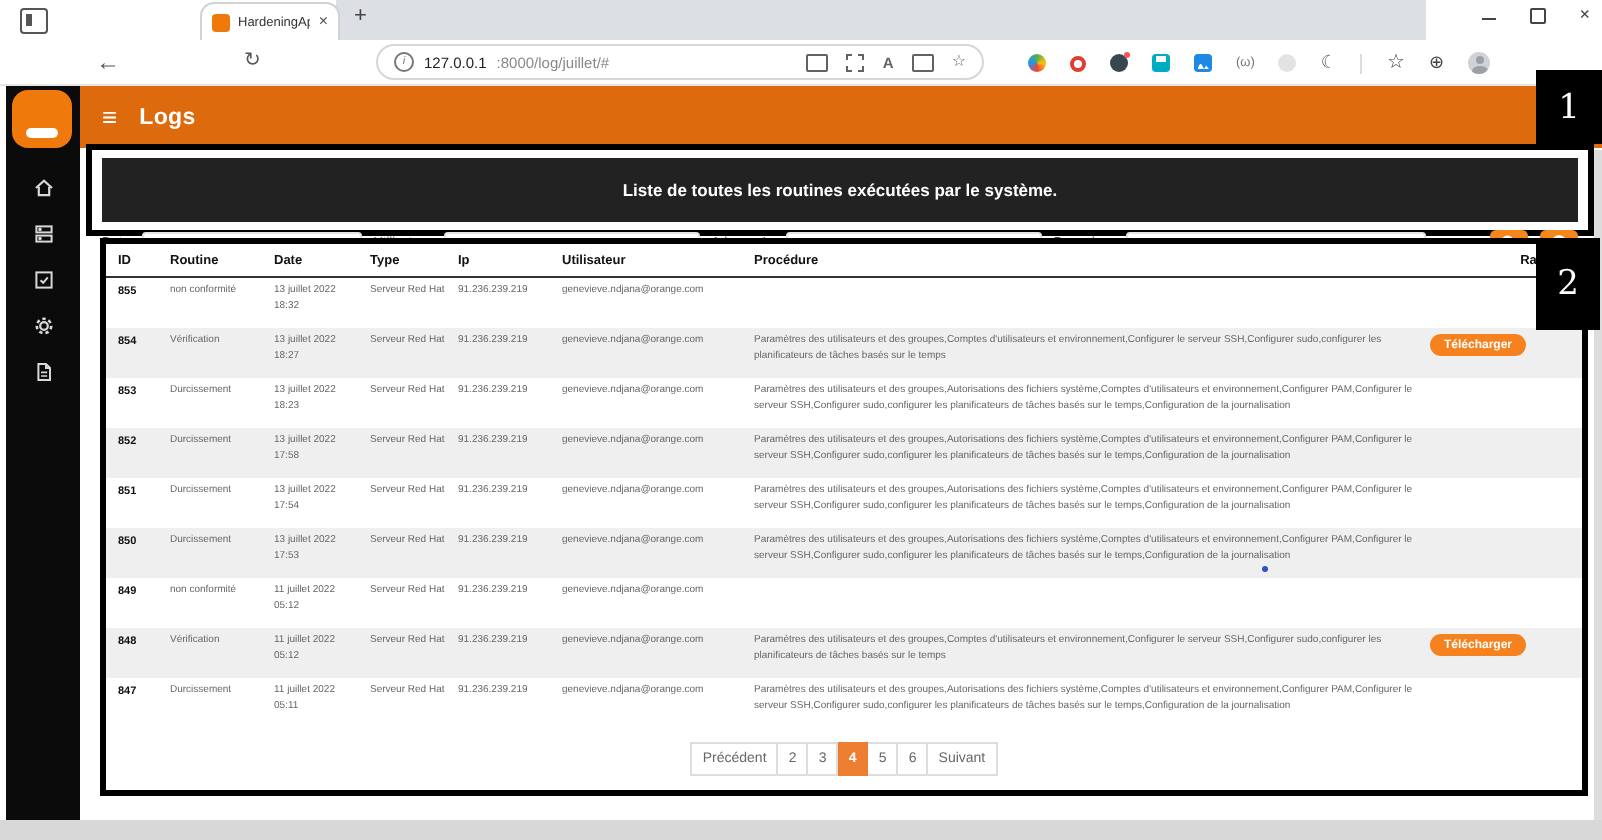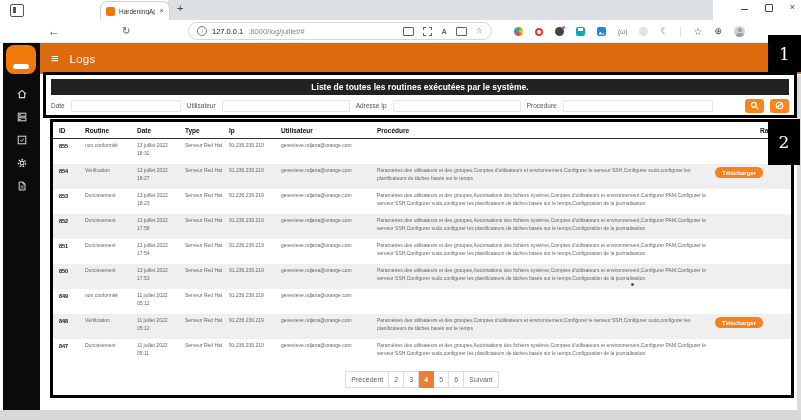--- a/index.html
+++ b/index.html
@@ -53,31 +53,31 @@
   .tb-star{font-size:10px;color:#444;line-height:1;}
   .tb-plus{font-size:9px;color:#444;line-height:1;}
   .tb-profile{width:11px;height:11px;border-radius:50%;background:#cfd2d6;position:relative;overflow:hidden;}
   .tb-profile::before{content:"";position:absolute;left:3.5px;top:2px;width:4px;height:4px;border-radius:50%;background:#9aa0a6;}
   .tb-profile::after{content:"";position:absolute;left:1.5px;top:6.5px;width:8px;height:5px;border-radius:50%;background:#9aa0a6;}
 
   
   .appbar{position:absolute;left:40px;top:43px;right:0;height:31px;background:#de6a0e;
           display:flex;align-items:center;gap:11px;padding-left:11px;box-sizing:border-box;}
   .burger{color:#fff;font-size:13px;line-height:1;}
-  .app-title{color:#fff;font-weight:normal;font-size:11.5px;letter-spacing:.2px;}
+  .app-title{color:#fff;font-weight:bold;font-size:11.5px;letter-spacing:.2px;}
 
   .sidebar{position:absolute;left:3px;top:43px;width:37px;height:367px;background:#0b0b0b;}
   .logo{position:absolute;left:3px;top:2px;width:30px;height:29px;background:#f0790b;border-radius:8px;}
   .logo::after{content:"";position:absolute;left:7px;bottom:5px;width:16px;height:5px;background:#fff;border-radius:2.5px;}
   .side-icons{position:absolute;left:0;top:46px;width:37px;display:flex;flex-direction:column;align-items:center;gap:13px;}
   .side-icons svg{display:block;}
 
   
   .box1{position:absolute;left:43px;top:72px;width:754px;height:46px;border:3px solid #000;background:#fff;box-sizing:border-box;}
-  .banner{margin:4px 5px 0;height:16px;background:#222;color:#fff;font-weight:bold;font-size:8.5px;
+  .banner{margin:4px 5px 0;height:32px;background:#222;color:#fff;font-weight:bold;font-size:8.5px;
           display:flex;align-items:center;justify-content:center;}
   .filters{display:flex;align-items:center;gap:6px;padding:0 5px;margin-top:3px;height:15px;}
   .flabel{font-size:6.5px;color:#555;white-space:nowrap;}
   .finput{height:12px;border:1px solid #e4e4e4;border-radius:2px;background:#fff;padding:0 3px;box-sizing:border-box;font-size:6px;outline:none;}
   .w-date{width:110px;} .w-user{width:128px;} .w-ip{width:128px;} .w-proc{width:150px;}
   .sq-btn{width:19px;height:14px;background:#f5861b;border:none;border-radius:3px;
           display:flex;align-items:center;justify-content:center;padding:0;cursor:pointer;}
   .sq-btn:first-of-type{margin-left:auto;}
 
   

